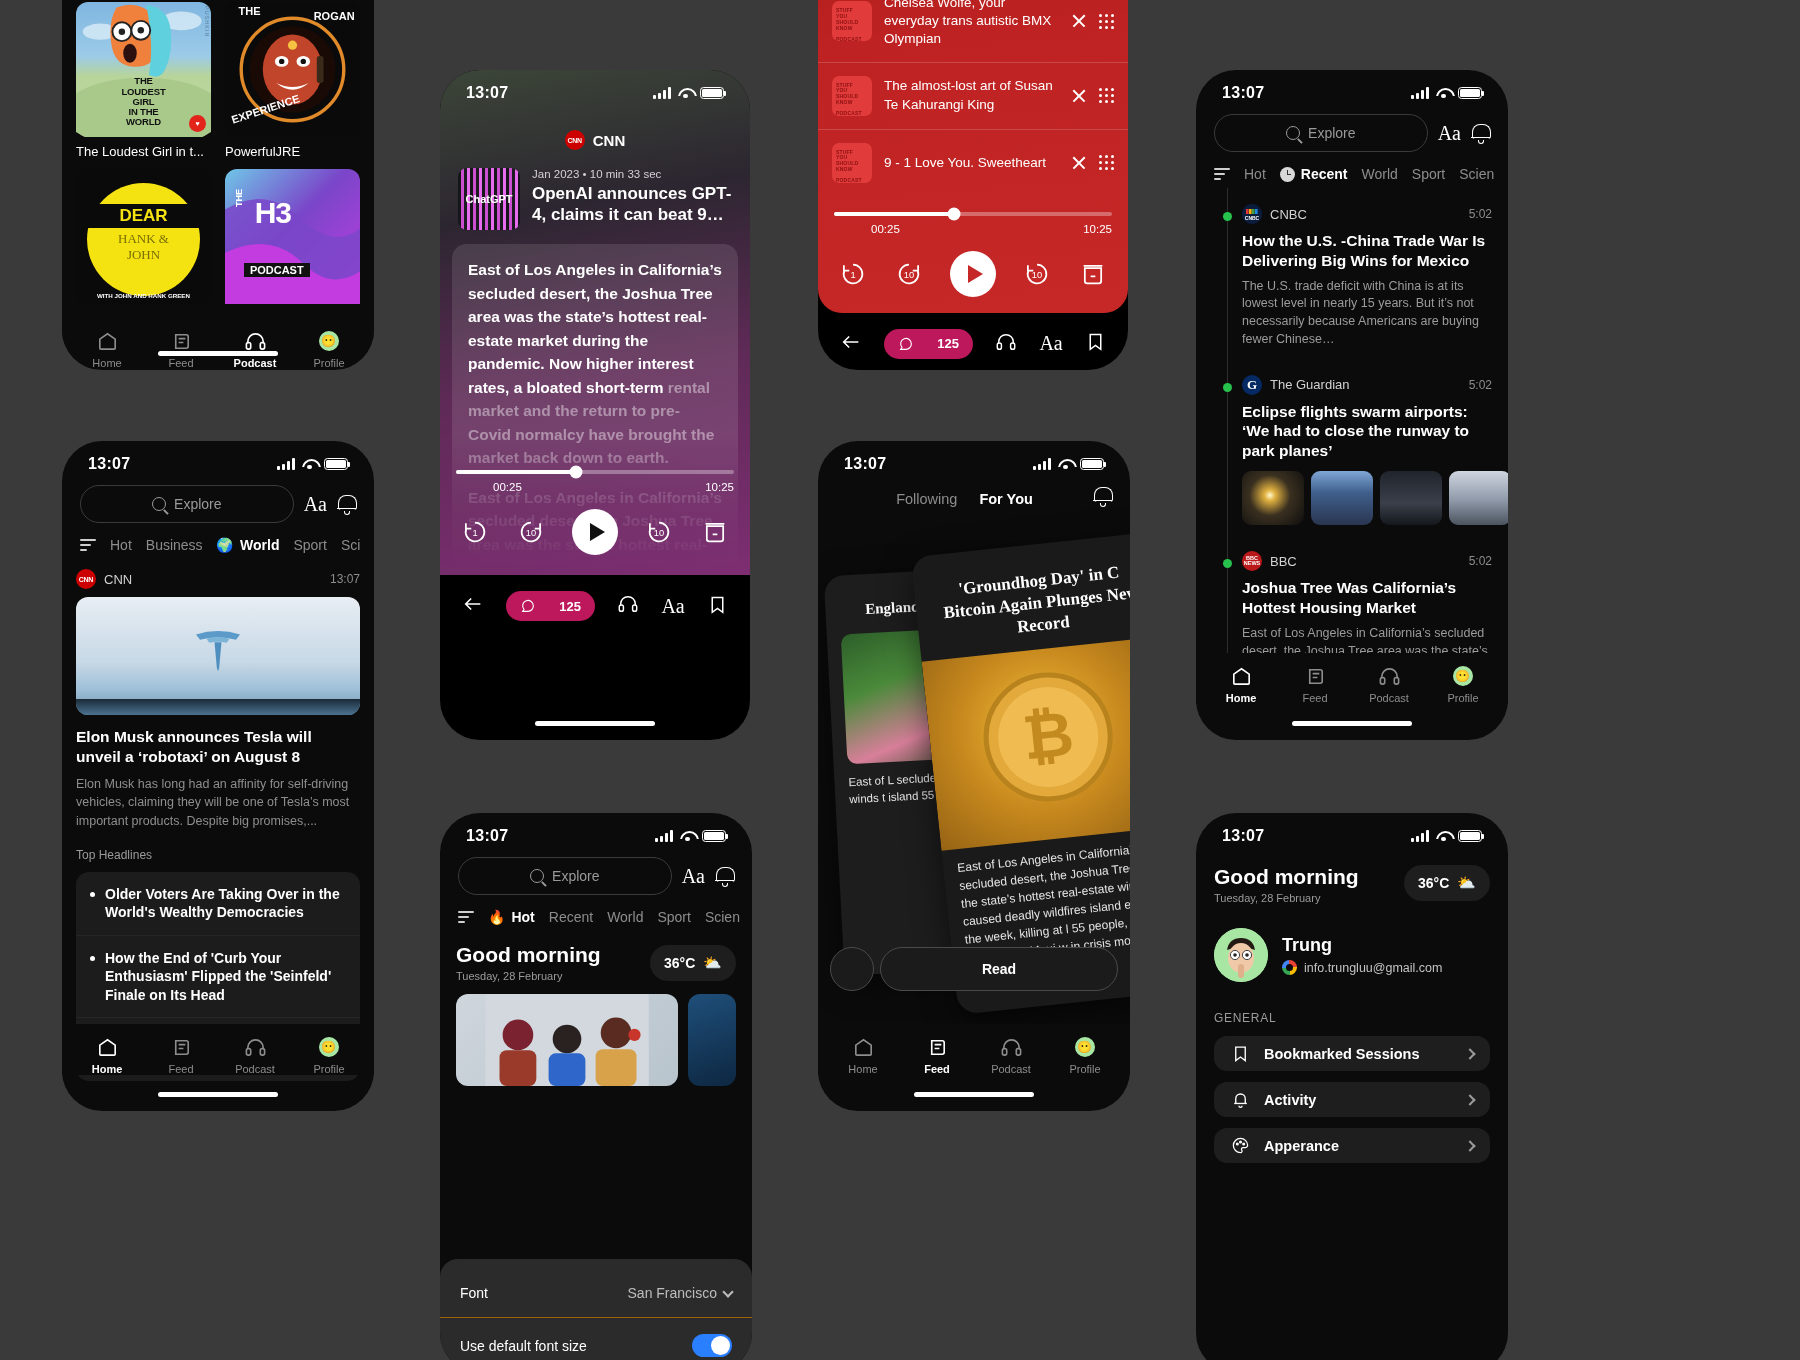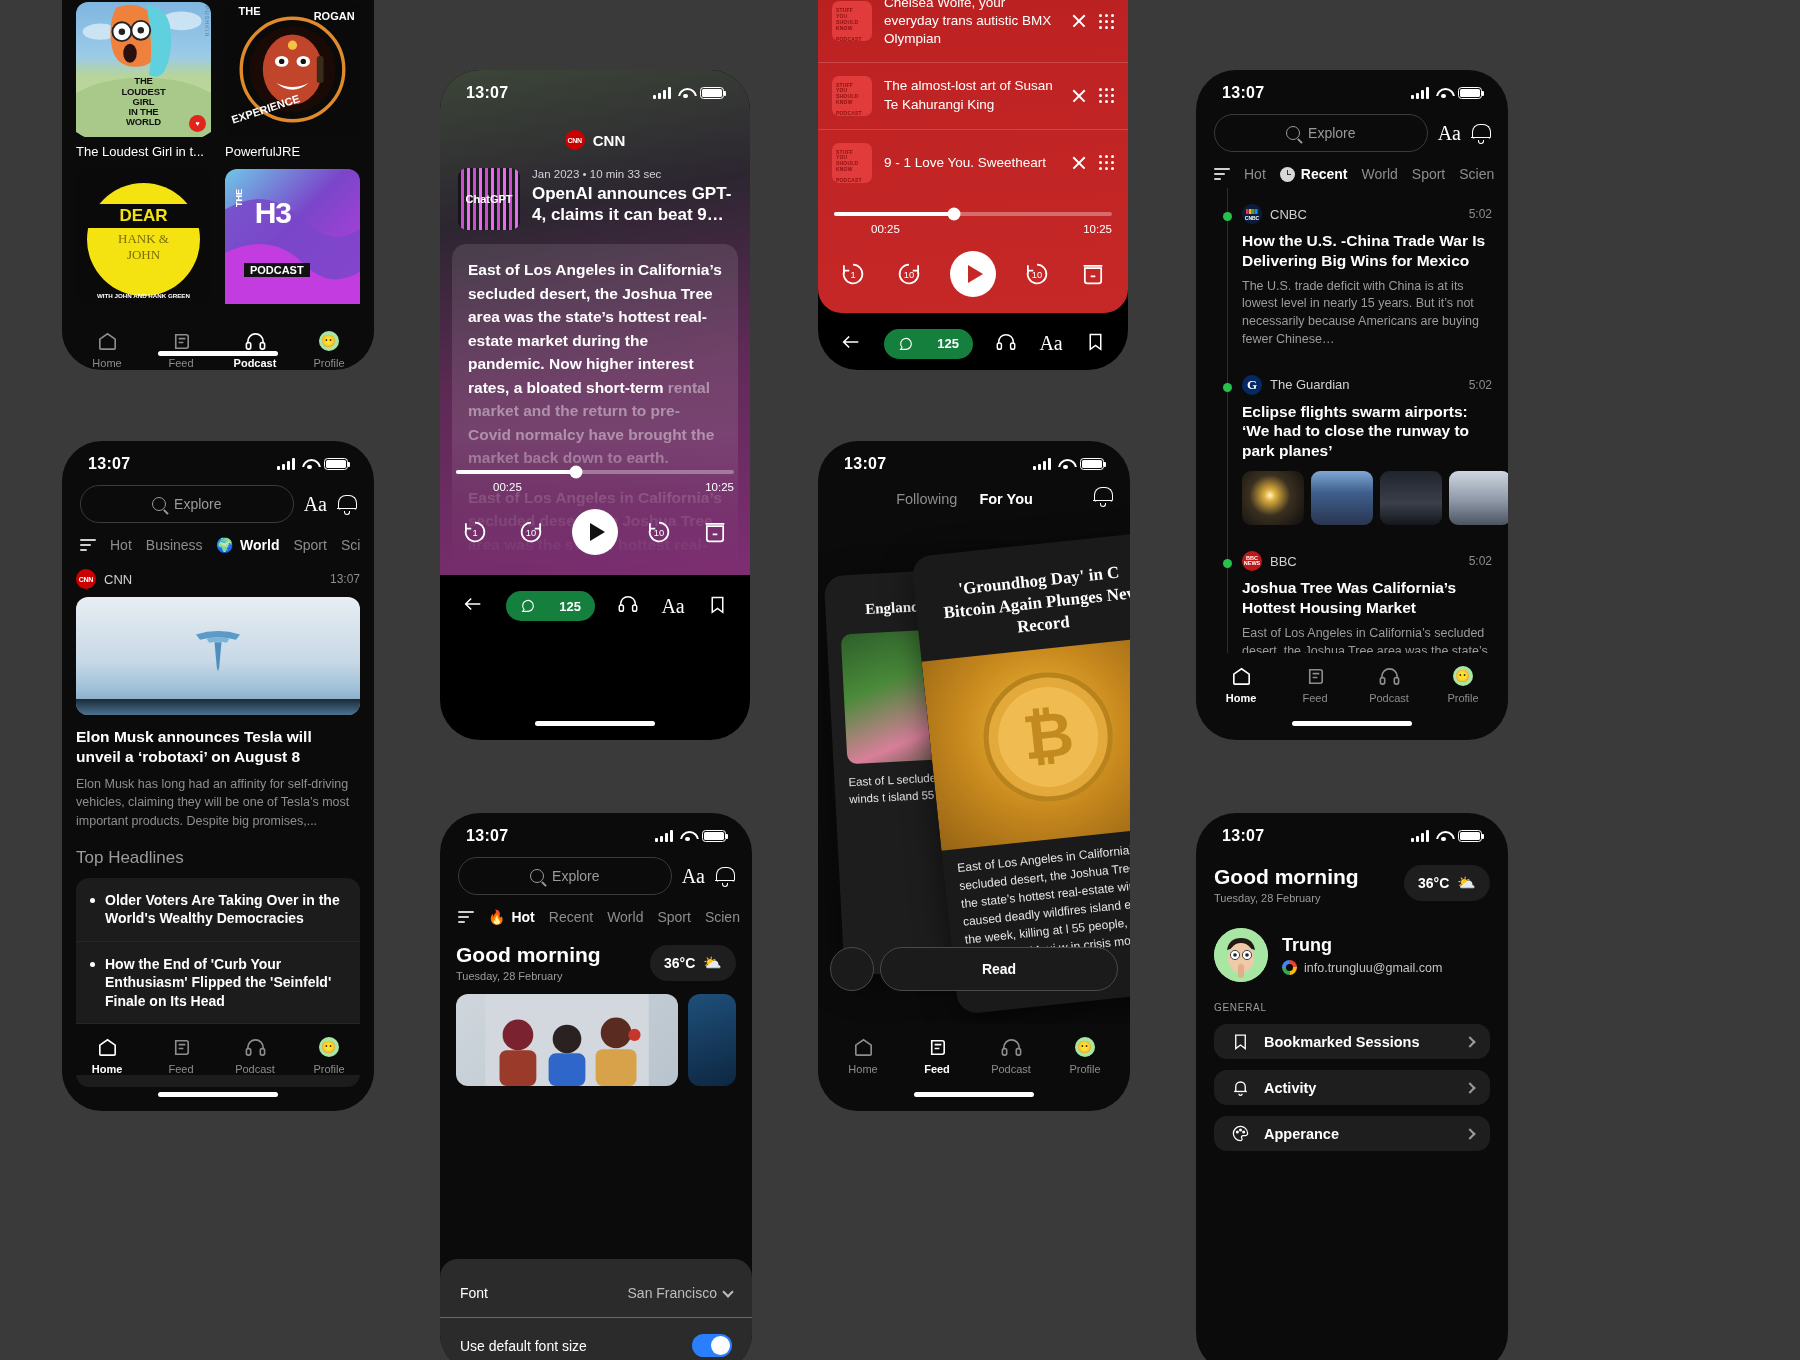--- a/index.html
+++ b/index.html
@@ -106,21 +106,21 @@
   .seek { height: 4px; border-radius: 2px; background: rgba(255,255,255,.32); position: relative; }
   .seek .fill { position:absolute;left:0;top:0;bottom:0;width:43%;background:#fff;border-radius:2px; }
   .seek .knob { position:absolute;left:43%;top:50%;transform:translate(-50%,-50%);width:13px;height:13px;border-radius:50%;background:#fff; }
   .times { display:flex;justify-content:space-between;font-size:11.5px;margin-top:7px;color:#fff;padding-left:37px; }
   .ctrls { display:flex;align-items:center;justify-content:space-between;margin-top:16px;padding:0 4px; }
   .cbtn { width:30px;height:30px;display:flex;align-items:center;justify-content:center; }
   .cbtn svg{width:28px;height:28px}
   .playbtn { width:46px;height:46px;border-radius:50%;background:#fff;display:flex;align-items:center;justify-content:center; }
   .playbtn .tri{width:0;height:0;border-left:15px solid #111;border-top:9px solid transparent;border-bottom:9px solid transparent;margin-left:4px;}
   .pl-bottombar { display:flex;align-items:center;justify-content:space-between;padding:16px 22px 0 22px; }
-  .cmtpill { display:flex;align-items:center;gap:23px;background:#15803d;border-radius:17px;padding:7px 14px;font-size:13px;font-weight:600; }
+  .cmtpill { display:flex;align-items:center;gap:23px;background:#be185d;border-radius:17px;padding:7px 14px;font-size:13px;font-weight:600; }
 
   
   #p3 { left: 818px; top: -140px; width: 310px; height: 510px; background:#000; }
   .red-top { background: linear-gradient(175deg,#a61d1d 0%,#bf2222 40%,#c62828 100%);
     border-radius: 0 0 24px 24px; padding-bottom: 16px; }
   .qrow { display:flex; align-items:center; gap:12px; padding: 13px 14px; border-top: 1px solid rgba(255,255,255,.17); }
   .qthumb { width:40px;height:40px;border-radius:7px;flex:none;background:#e23b3b;position:relative;overflow:hidden;
     font-size:5px;font-weight:800;color:#8d1111;padding:7px 4px;line-height:1.15;letter-spacing:.2px;}
   .qtitle { flex:1; font-size:13.5px; line-height:1.35; }
   .xico { width:16px;height:16px;position:relative;flex:none; }
@@ -145,21 +145,21 @@
   .nthumbs { display:flex;gap:7px;margin-top:10px; }
   .nthumbs .th { width:62px;height:54px;border-radius:9px;flex:none; }
 
   
   #p5 { left: 62px; top: 441px; width: 312px; height: 670px; }
   .heroimg { width: 100%; height: 118px; border-radius: 12px; margin-top: 8px;
     background: linear-gradient(180deg,#e8eef3 0%,#c7d8e6 55%,#9fc0d8 78%,#6f93ad 100%); position: relative; overflow: hidden; }
   .tesla { position:absolute;left:50%;top:22%;transform:translateX(-50%);width:62px;height:58px; }
   .hero-title { font-size:15.5px;font-weight:700;line-height:1.3;margin-top:12px; }
   .hero-desc { font-size:12.5px;color:#8e8e8e;line-height:1.45;margin-top:8px; }
-  .sectlabel { font-size:17px;color:#9b9b9b;margin-top:18px; }
+  .sectlabel { font-size:12px;color:#9b9b9b;margin-top:18px; }
   .hlcard { background:#1c1c1c;border-radius:13px;margin-top:10px;overflow:hidden; }
   .hlrow { display:flex;gap:10px;padding:13px 14px;font-size:14px;font-weight:600;line-height:1.32;border-bottom:1px solid #262626; }
   .hlrow:last-child{border-bottom:none}
   .hlrow .bul{flex:none;width:5px;height:5px;border-radius:50%;background:#fff;margin-top:7px}
 
   
   #p6 { left: 440px; top: 813px; width: 312px; height: 560px; }
   .gm-title { font-size:21px;font-weight:700; }
   .gm-sub { font-size:11px;color:#9b9b9b;margin-top:3px; }
   .weatherpill { display:flex;align-items:center;gap:8px;background:#1e1e1e;border-radius:22px;padding:9px 14px;font-size:14px;font-weight:700; }
@@ -185,21 +185,21 @@
     font-size:14px;font-weight:600;color:#fff; }
   .readleft { position:absolute;bottom:44px;left:12px;width:44px;height:44px;border-radius:50%;border:1px solid #4a4a4a;background:#1b1b1b; }
 
   
   #p8 { left: 1196px; top: 813px; width: 312px; height: 560px; }
   .avatar { width:54px;height:54px;border-radius:50%;background:#a8e6a3;display:flex;align-items:center;justify-content:center;font-size:30px;flex:none;overflow:hidden; }
   .uname { font-size:18px;font-weight:700; }
   .uemail { font-size:12.5px;color:#c3c3c3;display:flex;align-items:center;gap:7px;margin-top:4px; }
   .glogo { width:15px;height:15px;border-radius:50%;background:conic-gradient(#ea4335 0 25%,#fbbc05 25% 50%,#34a853 50% 75%,#4285f4 75% 100%);position:relative;flex:none; }
   .glogo::after{content:"";position:absolute;left:4px;top:4px;width:7px;height:7px;border-radius:50%;background:#0b0b0b;}
-  .grouplabel { font-size:10px;color:#9b9b9b;letter-spacing:.7px;margin-top:20px; }
+  .grouplabel { font-size:12px;color:#9b9b9b;letter-spacing:.7px;margin-top:29px; }
   .setrow { display:flex;align-items:center;gap:13px;background:#1e1e1e;border-radius:13px;padding:7px 16px;margin-top:11px;font-size:14.5px;font-weight:600; }
   .setrow .sicon{width:21px;height:21px;flex:none;display:flex;align-items:center;justify-content:center;}
   .setrow .sicon svg{width:19px;height:19px}
   .setrow .grow{flex:1}
   .chevr { width:8px;height:8px;border-right:2px solid #9b9b9b;border-top:2px solid #9b9b9b;transform:rotate(45deg);flex:none; }
 </style>
 </head>
 <body>
 
 <div class="canvas">

